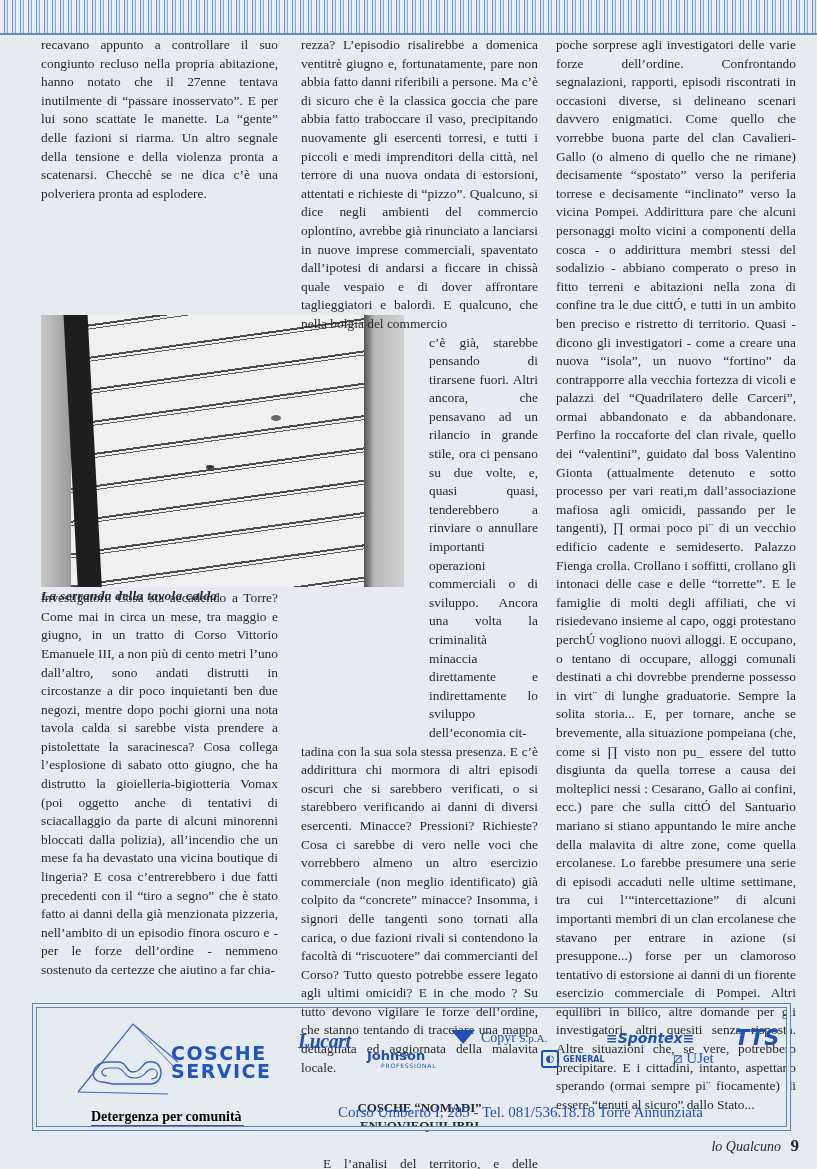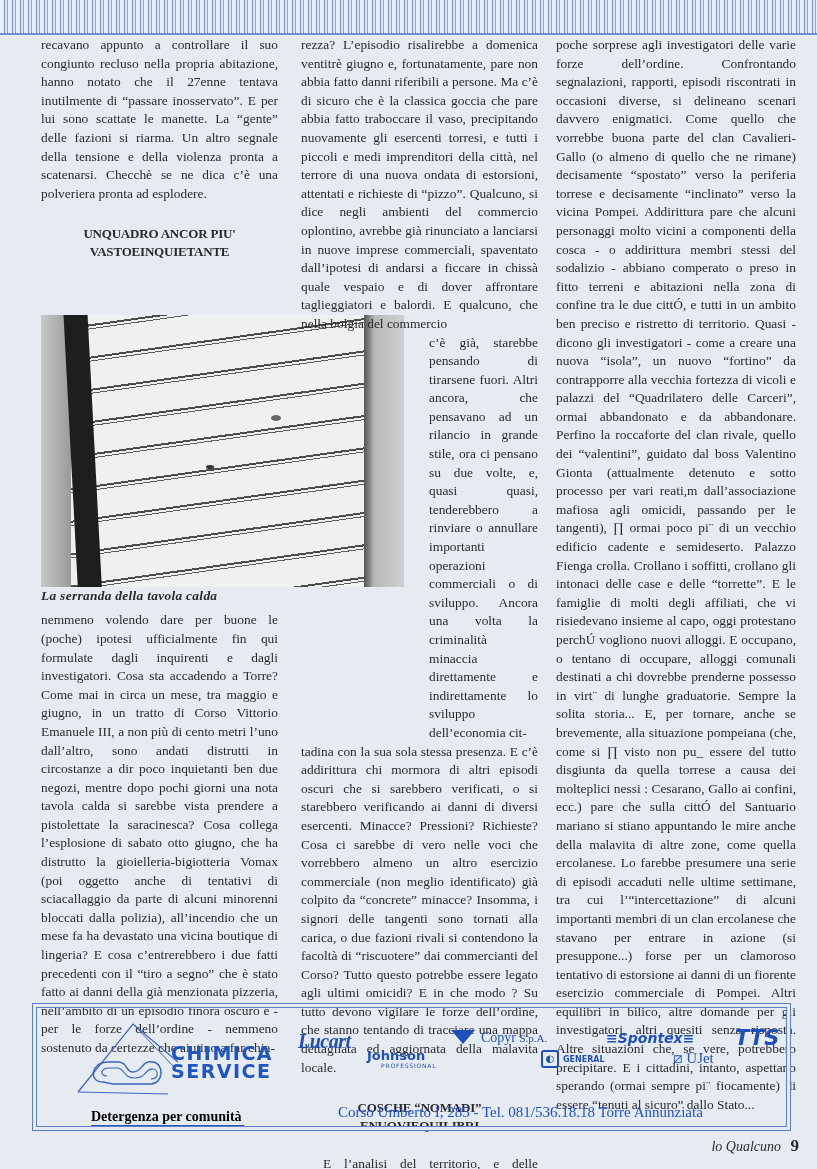--- a/index.html
+++ b/index.html
@@ -88,24 +88,20 @@
   .footer .mag { font-style: italic; }
   .footer .page { font-weight: bold; font-size: 17px; margin-left: 6px; }
 </style>
 </head>
 <body>
 
 <div class="top-stripe"></div>
 
 <div class="col col1">
   <p>recavano appunto a controllare il suo congiunto recluso nella propria abitazione, hanno notato che il 27enne tentava inutilmente di “passare inosservato”. E per lui sono scattate le manette. La “gente” delle fazioni si riarma. Un altro segnale della tensione e della violenza pronta a scatenarsi. Checchè se ne dica c’è una polveriera pronta ad esplodere.</p>
-  <p class="heading">
-    <span>UNQUADRO ANCOR PIU'</span><br>
-    <span>VASTOEINQUIETANTE</span>
-  </p>
   <div style="height: 330px;"></div>
   <p>nemmeno volendo dare per buone le (poche) ipotesi ufficialmente fin qui formulate dagli inquirenti e dagli investigatori. Cosa sta accadendo a Torre? Come mai in circa un mese, tra maggio e giugno, in un tratto di Corso Vittorio Emanuele III, a non più di cento metri l’uno dall’altro, sono andati distrutti in circostanze a dir poco inquietanti ben due negozi, mentre dopo pochi giorni una nota tavola calda si sarebbe vista prendere a pistolettate la saracinesca? Cosa collega l’esplosione di sabato otto giugno, che ha distrutto la gioielleria-bigiotteria Vomax (poi oggetto anche di tentativi di sciacallaggio da parte di alcuni minorenni bloccati dalla polizia), all’incendio che un mese fa ha devastato una vicina boutique di lingeria? E cosa c’entrerebbero i due fatti precedenti con il “tiro a segno” che è stato fatto ai danni della già menzionata pizzeria, nell’ambito di un episodio finora oscuro e - per le forze dell’ordine - nemmeno sostenuto da certezze che aiutino a far chia-</p>
 </div>
 
 <div class="photo">
   <div class="wall-left"></div>
   <div class="post-left"></div>
   <div class="wall-right"></div>
   <div class="mark1"></div>
   <div class="mark2"></div>
@@ -129,21 +125,21 @@
 
 <div class="ad">
   <svg class="cs-logo" viewBox="0 0 120 75">
     <path d="M5 70 L60 2 L105 40" fill="none" stroke="#3a66c4" stroke-width="1.2"></path>
     <path d="M60 2 L100 44" fill="none" stroke="#3a66c4" stroke-width="1"></path>
     <path d="M5 70 L95 72" fill="none" stroke="#3a66c4" stroke-width="1"></path>
     <path d="M30 60 C15 60 18 40 35 40 L45 40 C55 40 52 50 60 50 C70 50 68 38 80 40 C92 42 90 62 78 62 L40 62 Z" fill="none" stroke="#3a66c4" stroke-width="1.5"></path>
     <path d="M34 54 C26 54 28 46 36 46 L44 46 C52 46 50 56 62 56 C74 56 72 46 80 47 C86 48 86 57 78 57" fill="none" stroke="#3a66c4" stroke-width="1.2"></path>
   </svg>
   <div class="brand">
-    <span>CHIMICA</span><br>
+    <span>COSCHE</span><br>
     <span>SERVICE</span>
   </div>
   <div class="tagline">Detergenza per comunità</div>
 
   <div class="logo lucart">Lucart</div>
   <div class="logo johnson">
     <span>Johnson</span>
     <small>PROFESSIONAL</small>
   </div>
   <div class="logo copyr">

